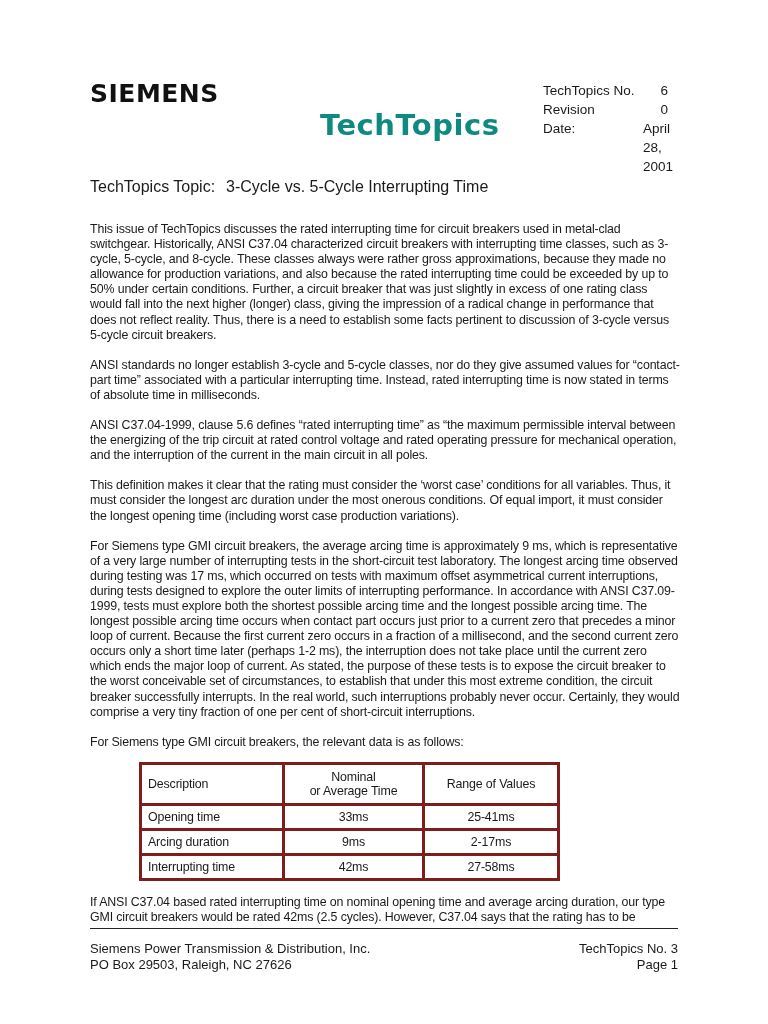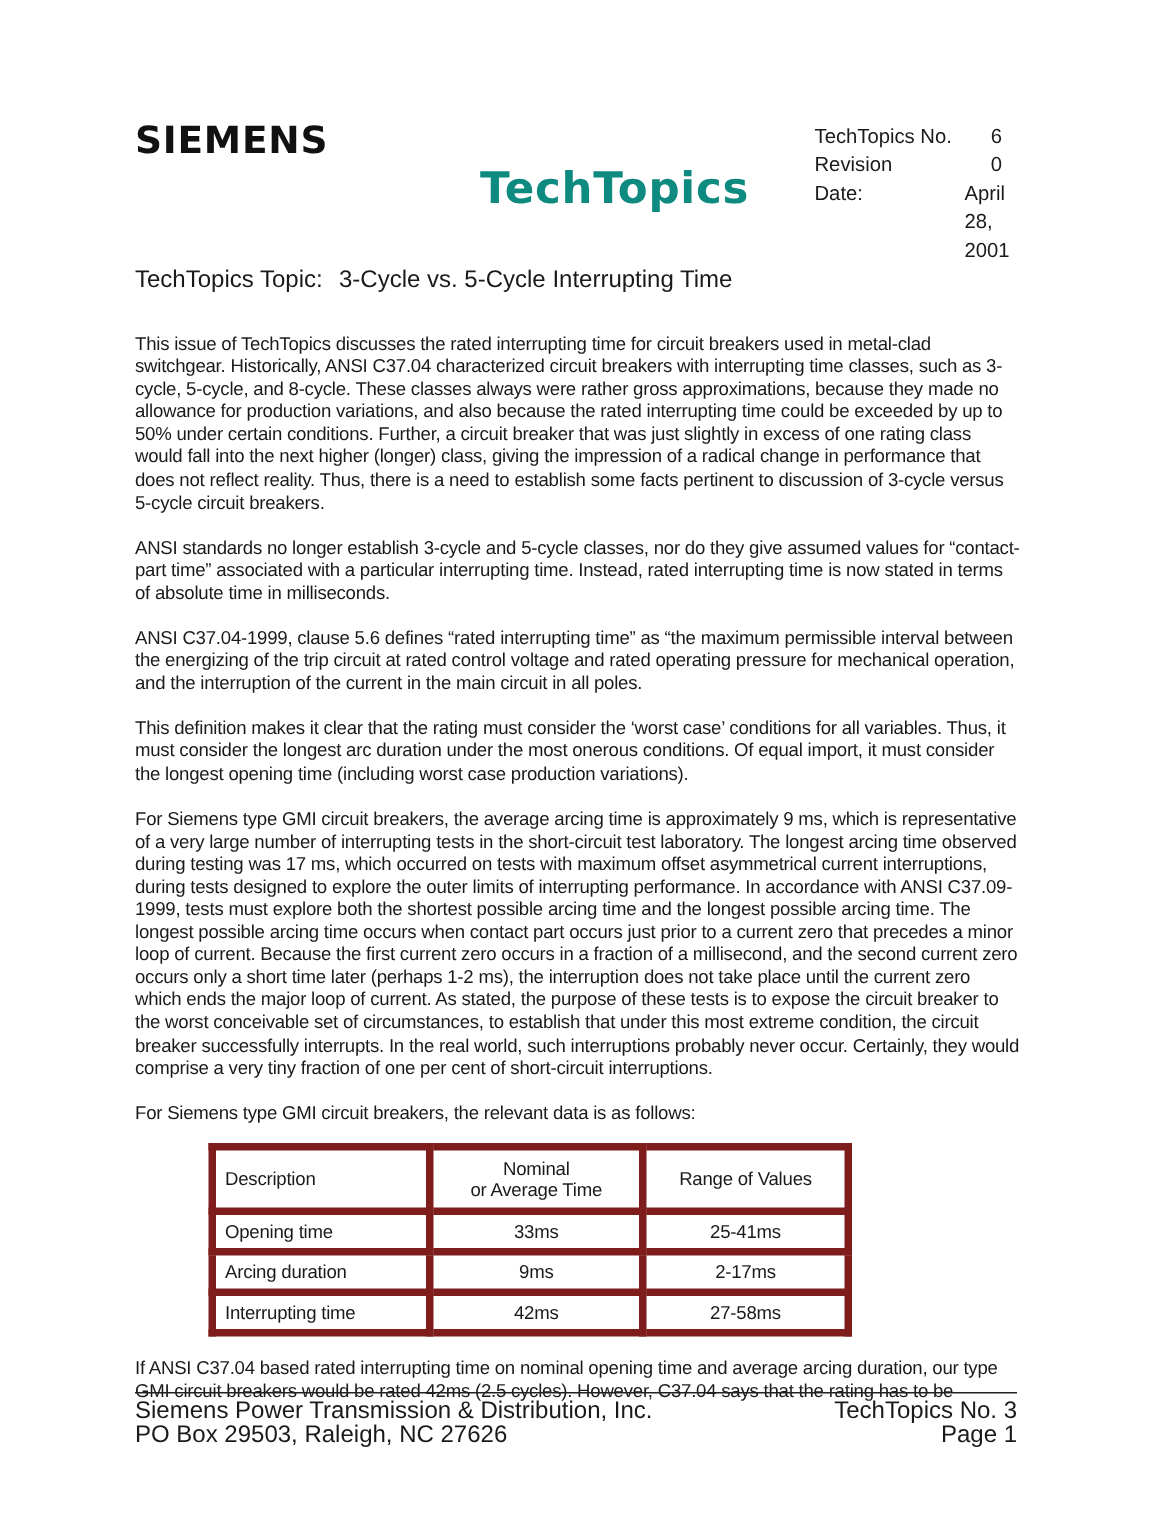--- a/index.html
+++ b/index.html
@@ -12,28 +12,28 @@
                 font-weight: bold; font-size: 29px; color: #0f8a80; letter-spacing: 0.5px; }
   .meta { position: absolute; left: 543px; top: 81px; font-size: 13.5px; line-height: 19px; }
   .meta .row { display: flex; width: 125px; justify-content: space-between; }
   .meta .row.date { justify-content: flex-start; gap: 32px; }
   .topic { position: absolute; left: 90px; top: 178px; font-size: 16px; }
   .topic .lbl { display: inline-block; width: 136px; }
   .body { position: absolute; left: 90px; top: 222px; width: 590px; font-size: 12.4px;
           line-height: 15.1px; letter-spacing: -0.15px; }
   .body p { margin: 0 0 15px 0; }
   table.data { border-collapse: collapse; margin: 12px 0 14px 49px; font-size: 12.4px; }
-  table.data td { border: 5px solid #7f1d1d; padding: 4px 6px; line-height: 14px; }
+  table.data td { border: 3px solid #7f1d1d; padding: 4px 6px; line-height: 14px; }
   table.data td.c { text-align: center; }
   table.data td.desc { width: 128px; }
   table.data td.nom { width: 125px; }
   table.data td.rng { width: 120px; margin-left: 11px; }
   table.data tr.hdr td { height: 30px; }
   .footer { position: absolute; left: 90px; top: 928px; width: 588px; border-top: 1px solid #222;
-            font-size: 16px; line-height: 16px; padding-top: 4px; }
+            font-size: 13px; line-height: 16px; padding-top: 12px; }
   .footer .r { display: flex; justify-content: space-between; }
 </style>
 </head>
 <body>
 
 <div class="page">
 
   <div class="logo">SIEMENS</div>
   <div class="techtopics">TechTopics</div>
 

